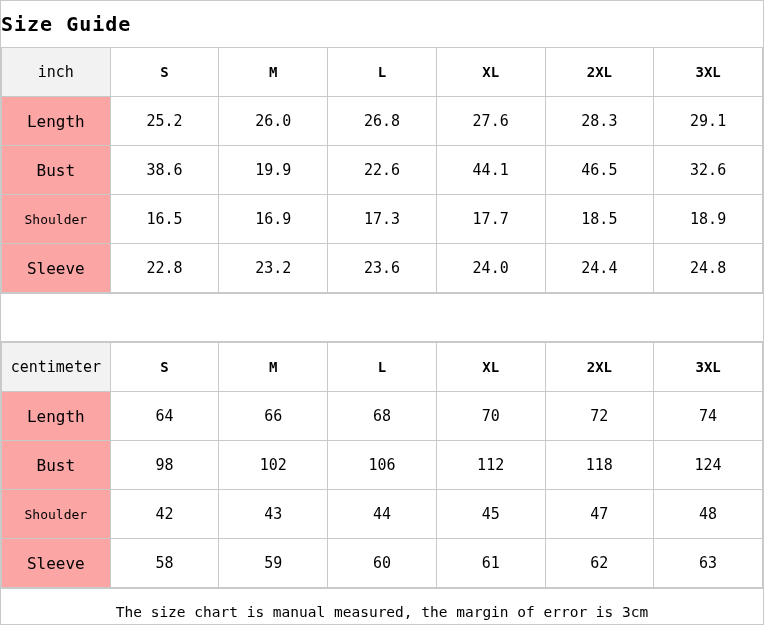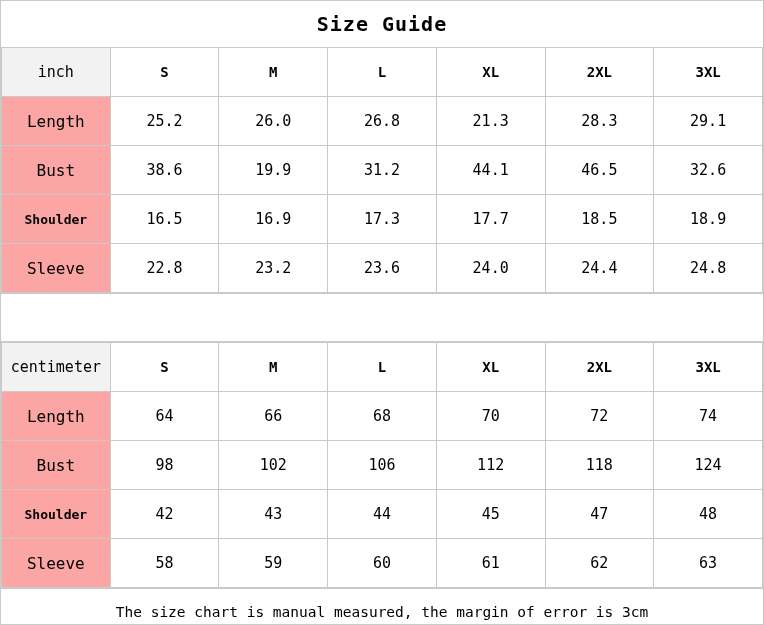--- a/index.html
+++ b/index.html
@@ -18,21 +18,21 @@
     position: relative;
     width: 764px;
     height: 625px;
     box-sizing: border-box;
     border: 1px solid #c9c9c9;
     background: #ffffff;
   }
   .title {
     height: 46px;
     line-height: 46px;
-    text-align: center;
+    text-align: left;
     font-size: 20px;
     font-weight: bold;
     letter-spacing: 1px;
     font-family: "DejaVu Sans Mono", monospace;
   }
   table.size-table {
     border-collapse: collapse;
     width: 762px;
     table-layout: fixed;
   }
@@ -46,21 +46,21 @@
     background: #ffffff;
     padding: 0;
   }
   table.size-table td.rowhead {
     background: #fca5a5;
     font-size: 16px;
     width: 110px;
   }
   table.size-table td.rowhead.small {
     font-size: 13px;
-    font-weight: bold;
+    font-weight: normal;
   }
   table.size-table td.unit {
     background: #f2f2f2;
     font-size: 15px;
   }
   table.size-table td.colhead {
     font-size: 14px;
     font-weight: bold;
   }
   .footer {
@@ -95,29 +95,29 @@
         <td class="colhead">L</td>
         <td class="colhead">XL</td>
         <td class="colhead">2XL</td>
         <td class="colhead">3XL</td>
       </tr>
       <tr>
         <td class="rowhead">Length</td>
         <td>25.2</td>
         <td>26.0</td>
         <td>26.8</td>
-        <td>21.3</td>
+        <td>27.6</td>
         <td>28.3</td>
         <td>29.1</td>
       </tr>
       <tr>
         <td class="rowhead">Bust</td>
         <td>38.6</td>
         <td>19.9</td>
-        <td>31.2</td>
+        <td>22.6</td>
         <td>44.1</td>
         <td>46.5</td>
         <td>32.6</td>
       </tr>
       <tr>
         <td class="rowhead small">Shoulder</td>
         <td>16.5</td>
         <td>16.9</td>
         <td>17.3</td>
         <td>17.7</td>

